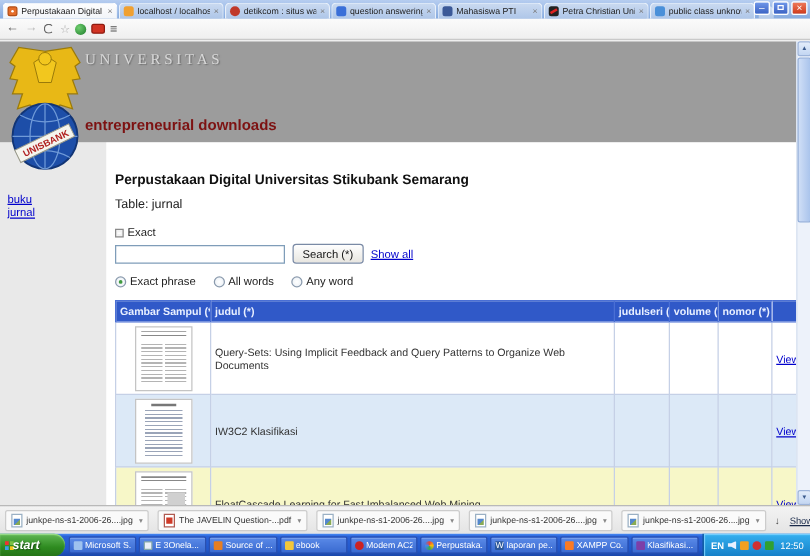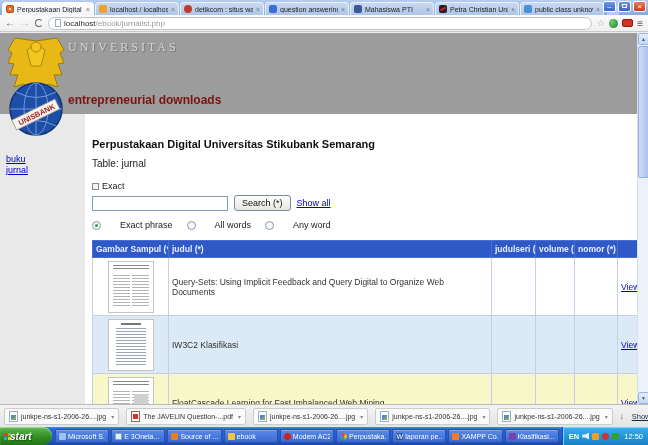--- a/index.html
+++ b/index.html
@@ -67,21 +67,21 @@
   .table-label { font-size:10px; color:#222; margin-top:8px; }
   .search-legend { display:flex; align-items:center; gap:3px; margin-top:12px; }
   .toggle-ic { width:7px; height:7px; border:1px solid #8a8a8a; background:linear-gradient(#fff,#fff) center/3px 1px no-repeat, #f2f2f2; }
   .search-legend span { font-size:9px; color:#222; }
   .search-row { display:flex; align-items:center; gap:6px; margin-top:4px; }
   .search-input { width:136px; height:15px; border:1px solid #7f9db9; background:#fff; font-size:9px; padding:0 2px; }
   .search-btn { height:16px; font-size:9px; padding:0 7px; color:#111; background:linear-gradient(#fefefe,#e8e6e0);
     border:1px solid #7a8aa5; border-radius:3px; font-family:"Liberation Sans", sans-serif; }
   .link { font-size:9px; color:#0000cc; text-decoration:underline; }
   .radio-row { display:flex; align-items:center; gap:14px; margin-top:9px; }
-  .radio-opt { display:flex; align-items:center; gap:19px; }
+  .radio-opt { display:flex; align-items:center; gap:3px; }
   .radio { width:9px; height:9px; border-radius:50%; border:1px solid #8a9aad; background:radial-gradient(#fff,#e8eef4); position:relative; }
   .radio.checked::after { content:''; position:absolute; inset:2px; border-radius:50%; background:#3f9a3f; }
   .radio-opt span { font-size:9px; color:#222; }
 
   
   table.grid { border-collapse:collapse; table-layout:fixed; width:548px; margin-top:10px; }
   table.grid col.c0{width:76px} table.grid col.c1{width:323px} table.grid col.c2{width:44px}
   table.grid col.c3{width:39px} table.grid col.c4{width:43px} table.grid col.c5{width:23px}
   table.grid th { background:#3059c8; color:#e8efff; font-size:8.5px; font-weight:bold; text-align:left;
     padding:3px 3px; border:1px solid #4a6fd4; height:16px; white-space:nowrap; overflow:hidden; }
@@ -203,24 +203,20 @@
           <span class="restore-glyph"></span>
         </span>
       <span class="wc close">×</span>
     </div>
   </div>
 
   <div class="toolbar">
     <span class="nav-ic">←</span>
     <span class="nav-ic fwd">→</span>
     <span class="reload-ic"></span>
-    <div class="addressbar">
-      <span class="page-ic"></span>
-      <span class="url"><span>localhost</span><span class="path">/ebook/jurnalist.php</span></span>
-    </div>
     <div class="tool-right">
       <span class="star-ic">☆</span>
       <span class="ext-green"></span>
       <span class="ext-red"></span>
       <span class="menu-ic">≡</span>
     </div>
   </div>
 
   <div class="content">
     <div class="pagearea">
@@ -300,21 +296,21 @@
             </thead>
             <tbody>
               <tr class="rowbg-0">
                 <td>
                     <div class="thumb">
                       <div class="hdr"></div>
                       <div class="colL"></div>
                       <div class="colR"></div>
                     </div>
                   </td>
-                <td>Query-Sets: Using Implicit Feedback and Query Digital to Organize Web Documents</td>
+                <td>Query-Sets: Using Implicit Feedback and Query Patterns to Organize Web Documents</td>
                 <td></td>
                 <td></td>
                 <td></td>
                 <td class="c-view"><a>View</a></td>
               </tr>
               <tr class="rowbg-1">
                 <td>
                     <div class="thumb t-list">
                       <div class="cap"></div>
                       <div class="lines"></div>

